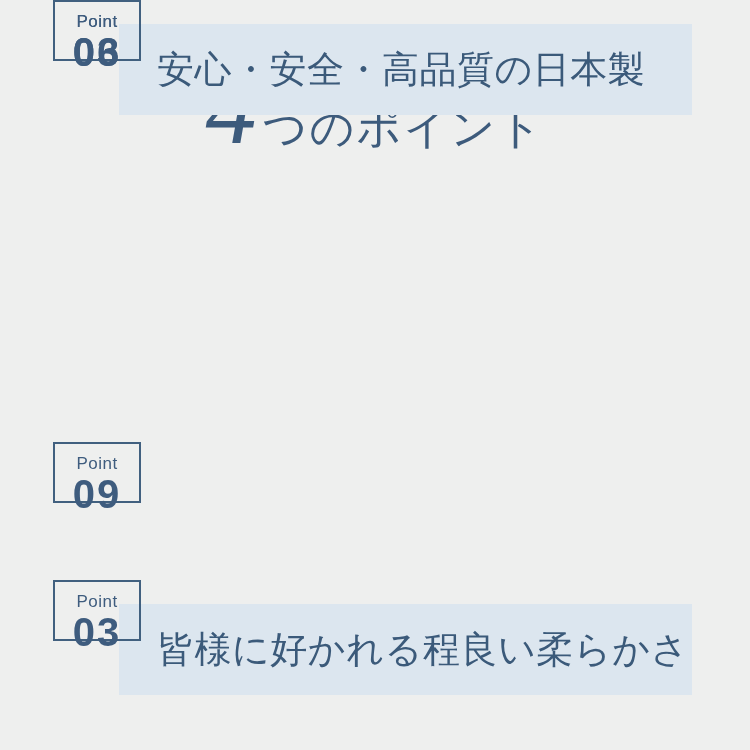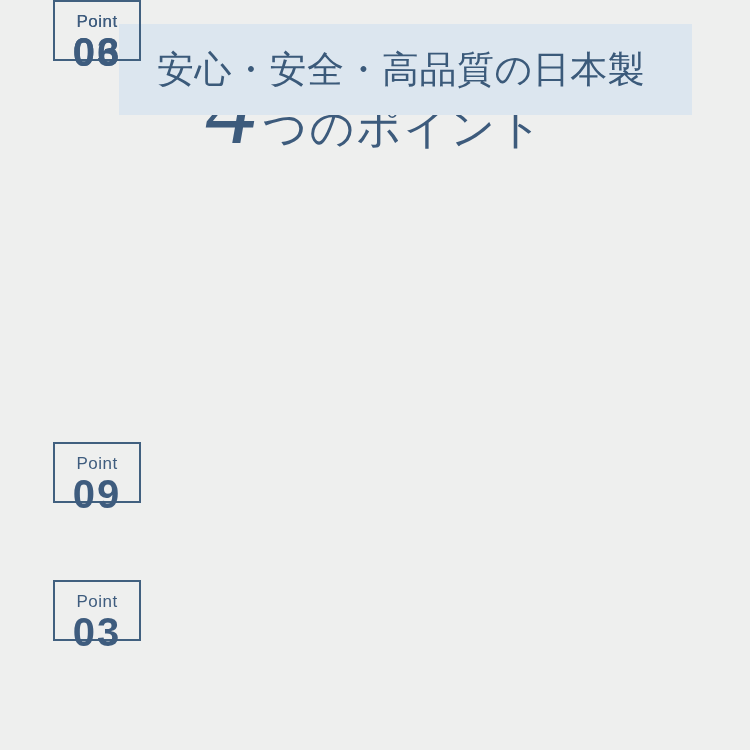--- a/index.html
+++ b/index.html
@@ -137,20 +137,23 @@
   </div>
 
   <div class="point-row">
     <div class="point-box">
       <div class="point-label">Point</div>
       <div class="point-number">09</div>
     </div>
   </div>
 
   <div class="point-row">
+    <div class="band">
+      <div class="band-text">皆様に好かれる程良い柔らかさ</div>
+    </div>
     <div class="point-box">
       <div class="point-label">Point</div>
       <div class="point-number">03</div>
     </div>
   </div>
 
   <div class="point-row">
     <div class="band">
       <div class="band-text">優れた通気性、耐久性</div>
     </div>

